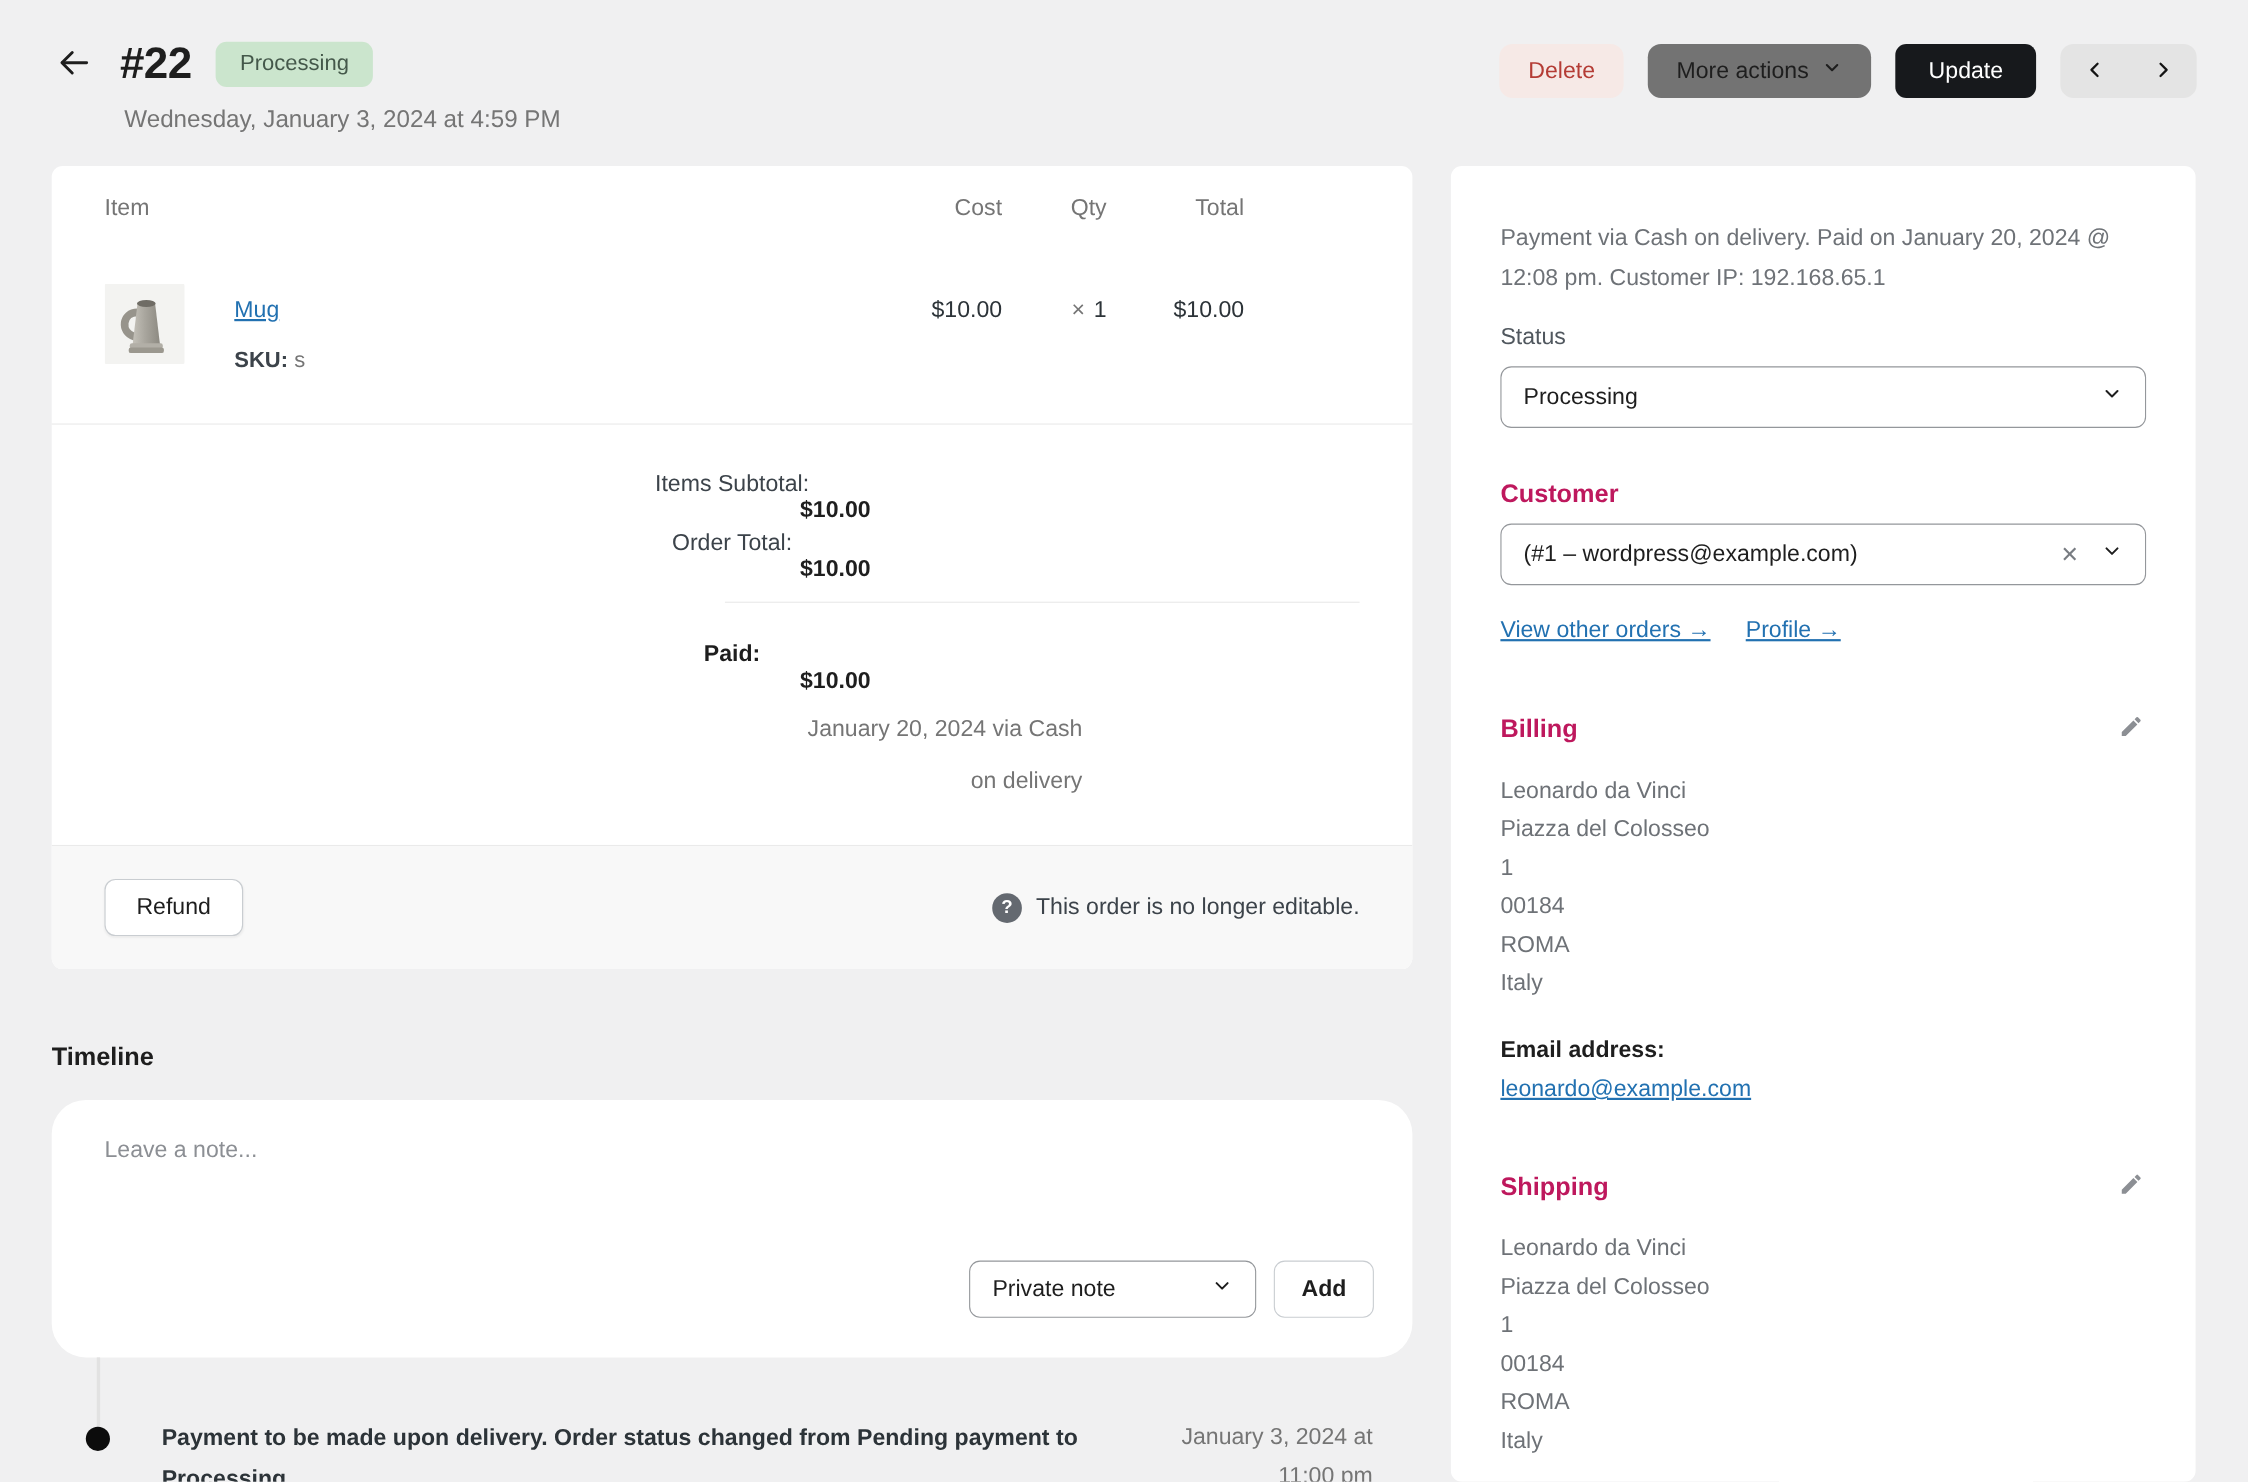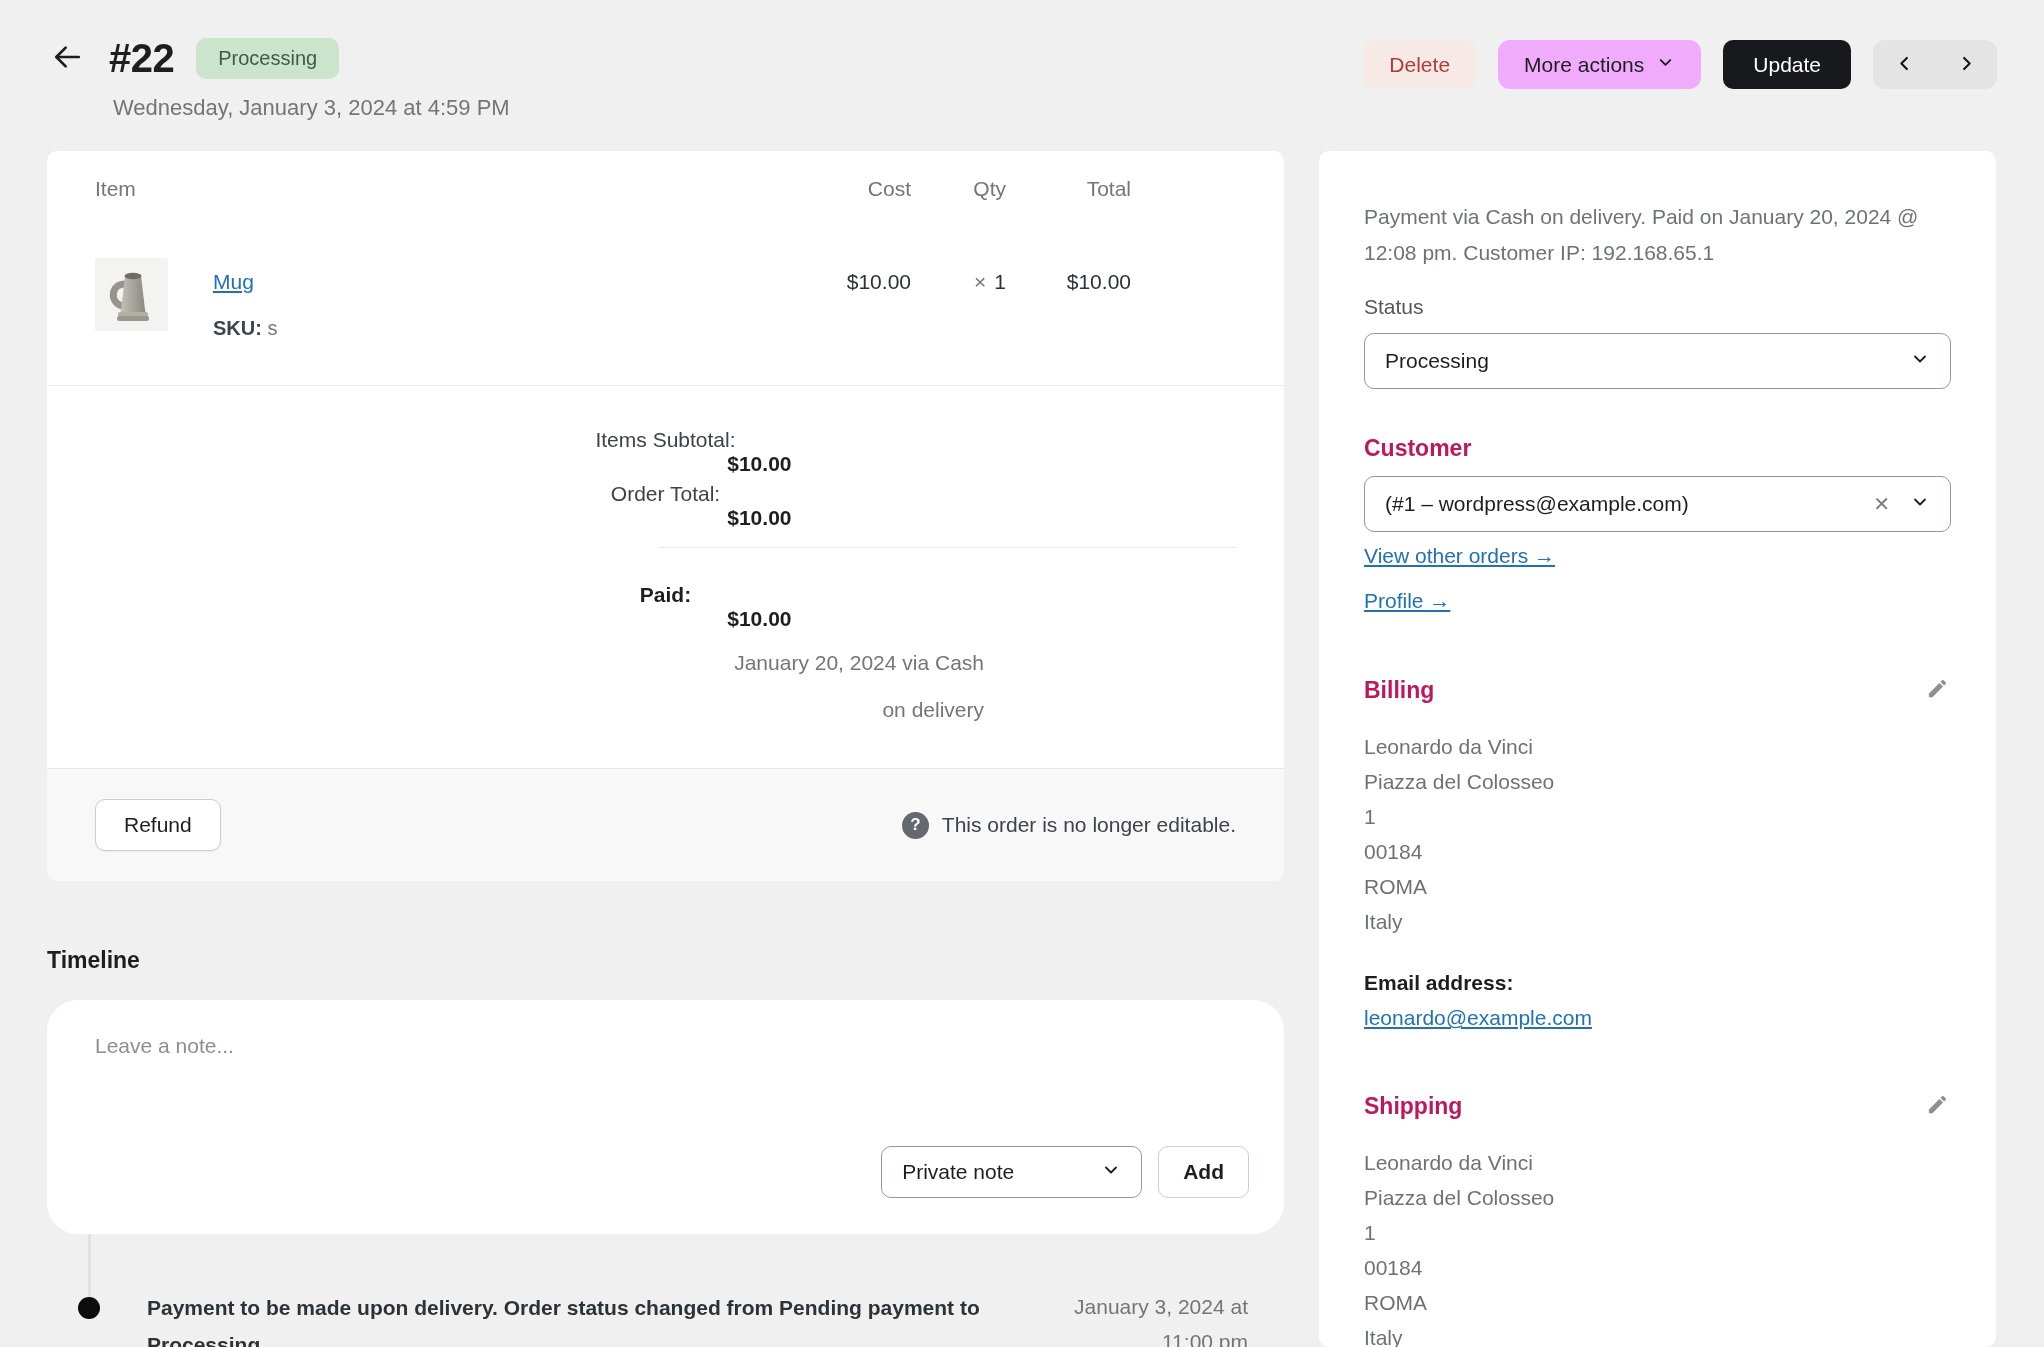--- a/index.html
+++ b/index.html
@@ -21,21 +21,21 @@
     background:#cbe5cd; color:#44584a; font-size:20px;
     padding:9px 22px; border-radius:10px; display:inline-block;
   }
   .order-date { margin:14px 0 0 66px; color:#757575; font-size:22px; }
   .actions { display:flex; align-items:center; gap:22px; padding-top:4px; }
   .btn {
     font-family:inherit; font-size:21px; border:none; cursor:pointer;
     height:49px; padding:0 26px; border-radius:12px; display:flex; align-items:center; gap:12px;
   }
   .btn-delete { background:#f6e9e6; color:#b43c35; }
-  .btn-more { background:#f0abfc; color:#1e1e1e; }
+  .btn-more { background:#737373; color:#1e1e1e; }
   .btn-update { background:#17191c; color:#ffffff; border-radius:10px; padding:0 30px; font-weight:500; }
   .nav-pill { background:#e4e4e4; border-radius:12px; height:49px; display:flex; align-items:center; }
   .nav-pill button { background:none; border:none; cursor:pointer; height:49px; width:62px; display:flex; align-items:center; justify-content:center; }
 
   
   .content { display:flex; gap:35px; margin-top:30px; align-items:flex-start; }
   .main-col { flex:0 0 1237px; }
   .card { background:#fff; border-radius:10px; }
 
   
@@ -107,21 +107,21 @@
 
   
   .sidebar { flex:0 0 677px; height:1196px; padding:48px 45px; border-radius:10px; }
   .pay-summary { color:#6e7277; line-height:36px; }
   .field-label { margin-top:24px; color:#50575e; }
   .sidebar .select { margin-top:14px; font-size:21px; color:#1e1e1e; height:56px; }
   .sel-right { display:flex; align-items:center; gap:20px; }
   .clear-x { color:#787c82; font-size:20px; }
   .side-h { font-size:23px; font-weight:700; color:#be185d; }
   .customer-h { margin-top:46px; }
-  .cust-links { margin-top:12px; display:flex; gap:21px;flex-direction:column; }
+  .cust-links { margin-top:29px; display:flex; gap:32px; }
   .blue-link { color:#2271b1; text-decoration:underline; cursor:pointer; }
   .addr-head { display:flex; justify-content:space-between; align-items:center; margin-top:62px; }
   .edit-btn { background:none; border:none; cursor:pointer; padding:2px; }
   .addr { margin-top:24px; color:#6e7277; line-height:35px; }
   .email-label { margin-top:26px; font-weight:700; color:#1e1e1e; line-height:35px; }
   .email-link { line-height:35px; }
 </style>
 </head>
 <body>
 

